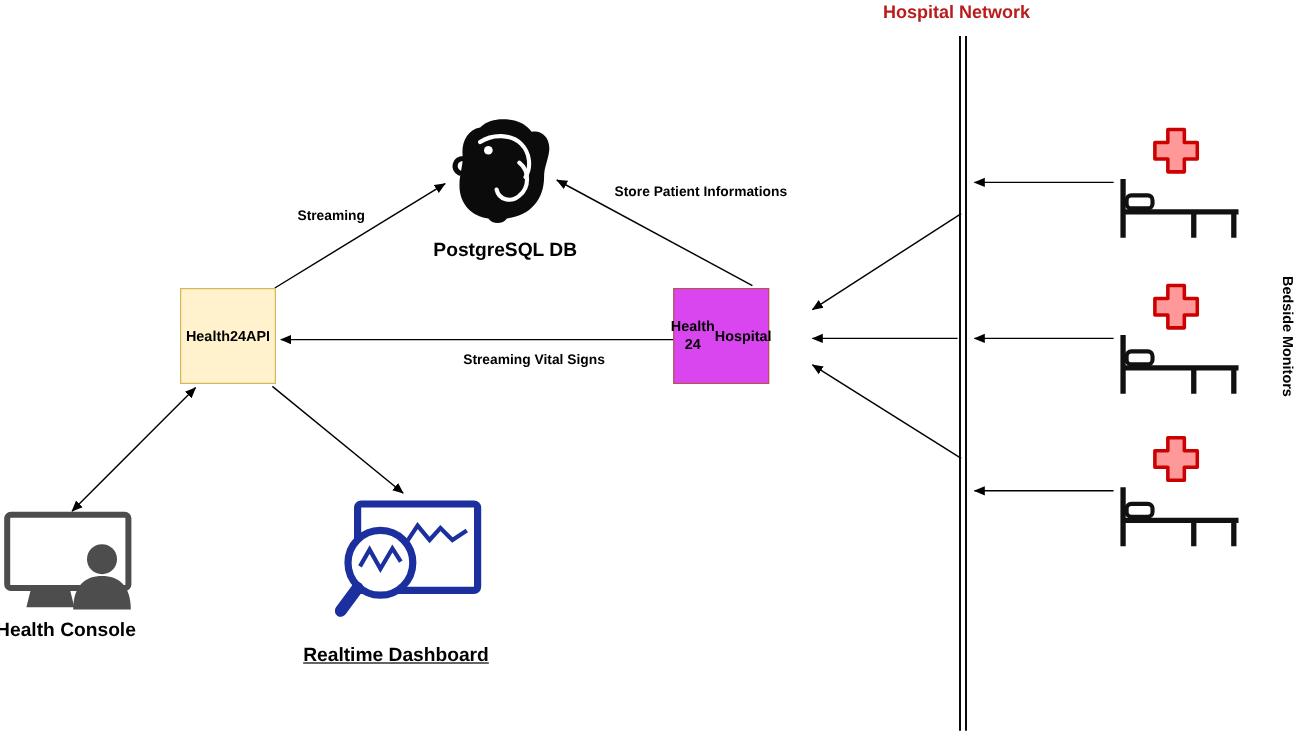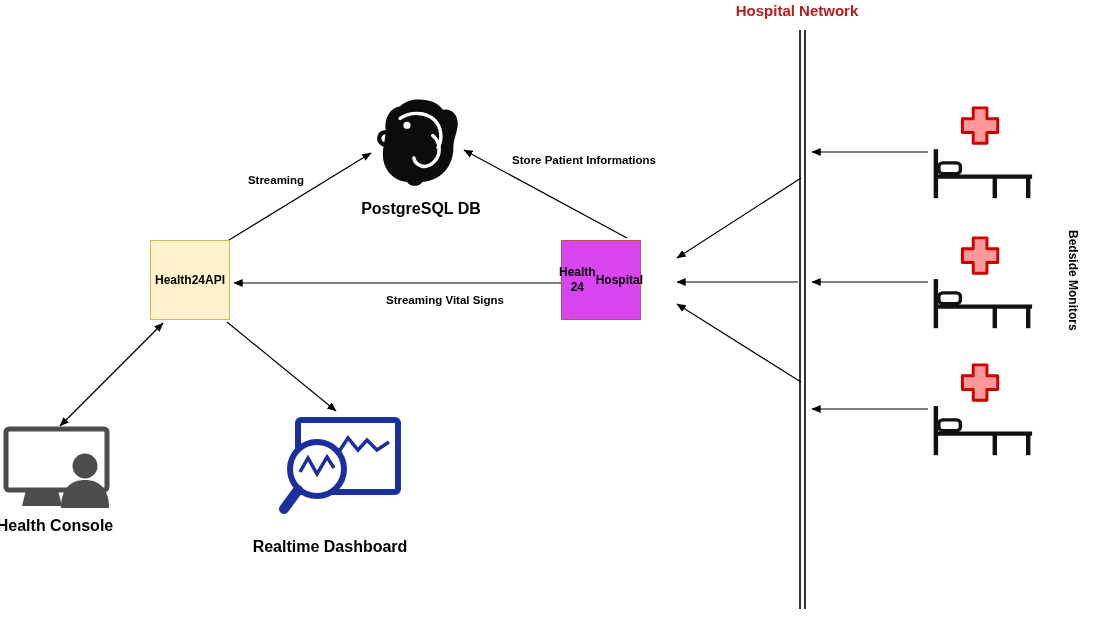--- a/index.html
+++ b/index.html
@@ -107,21 +107,21 @@
     <span>API</span>
   </div>
 
   <div class="node-box box-gateway">
     <span>Health 24</span>
     <span>Hospital</span>
   </div>
 
   <div class="lbl" style="left:421px;top:199px;">PostgreSQL DB</div>
   <div class="lbl" style="left:55px;top:516px;background:transparent;">Health Console</div>
-  <div class="lbl" style="left:330px;top:537px;background:transparent;">Realtime Dashboard</div>
+  <div class="lbl" style="left:330px;top:537px;background:transparent;text-decoration:underline;">Realtime Dashboard</div>
 
   <div class="lbl edge-lbl" style="left:276px;top:174px;">Streaming</div>
   <div class="lbl edge-lbl" style="left:584px;top:154px;">Store Patient Informations</div>
   <div class="lbl edge-lbl" style="left:416px;top:294px;margin-left:29px;">Streaming Vital Signs</div>
 
   <div class="vert-lbl">Bedside Monitors</div>
 
 </div>
 
 </body></html>

